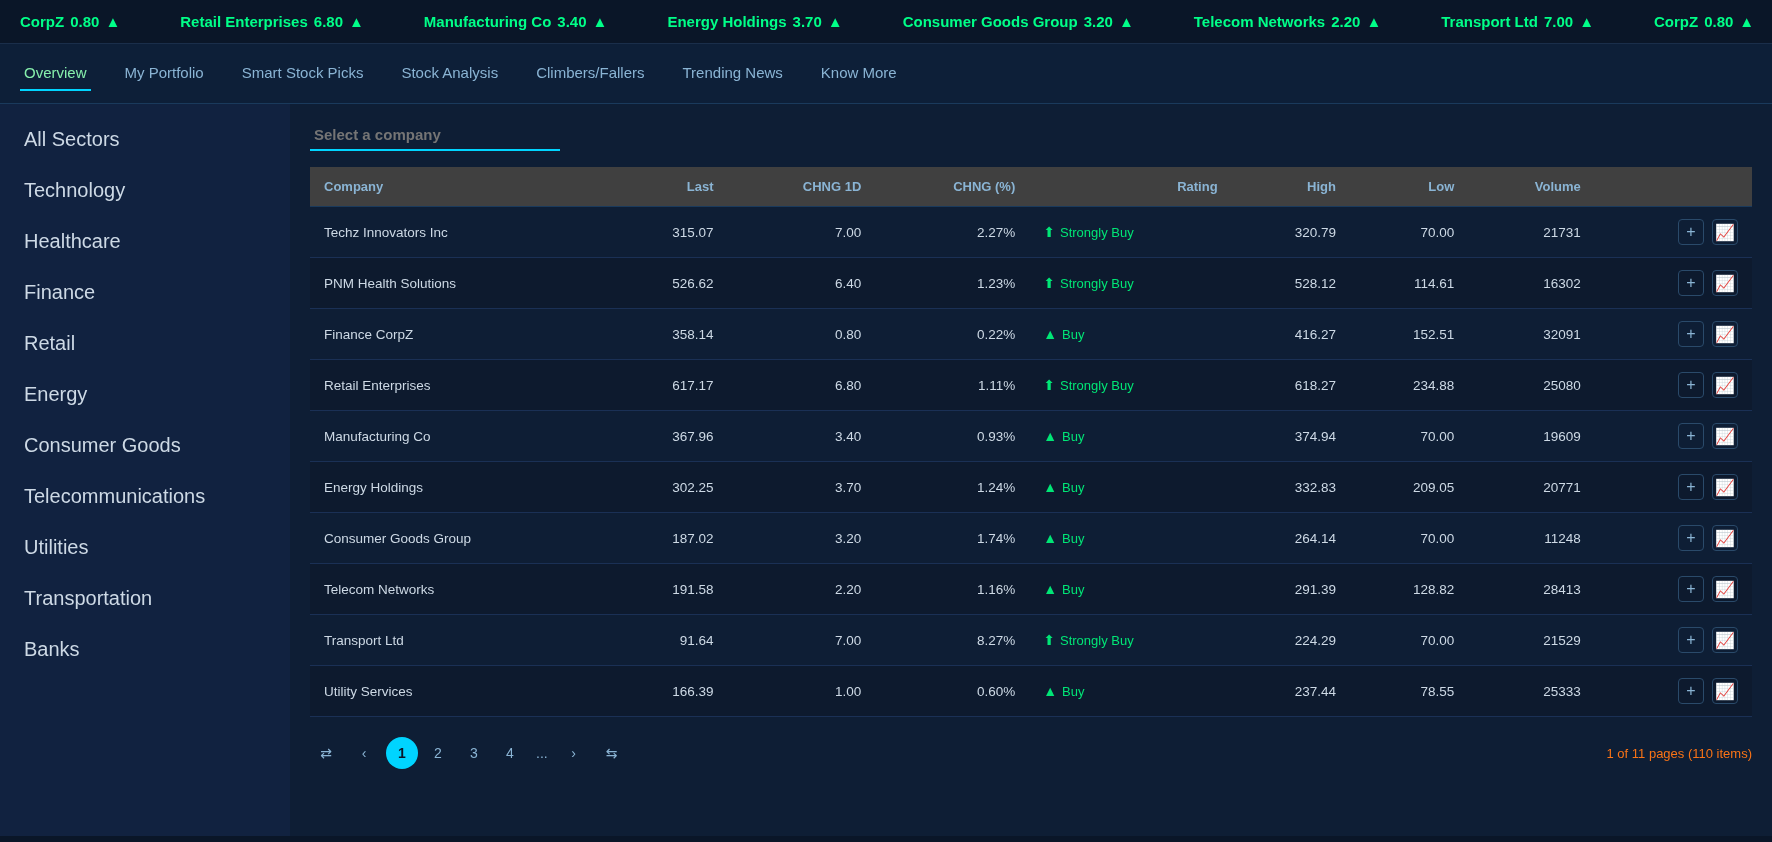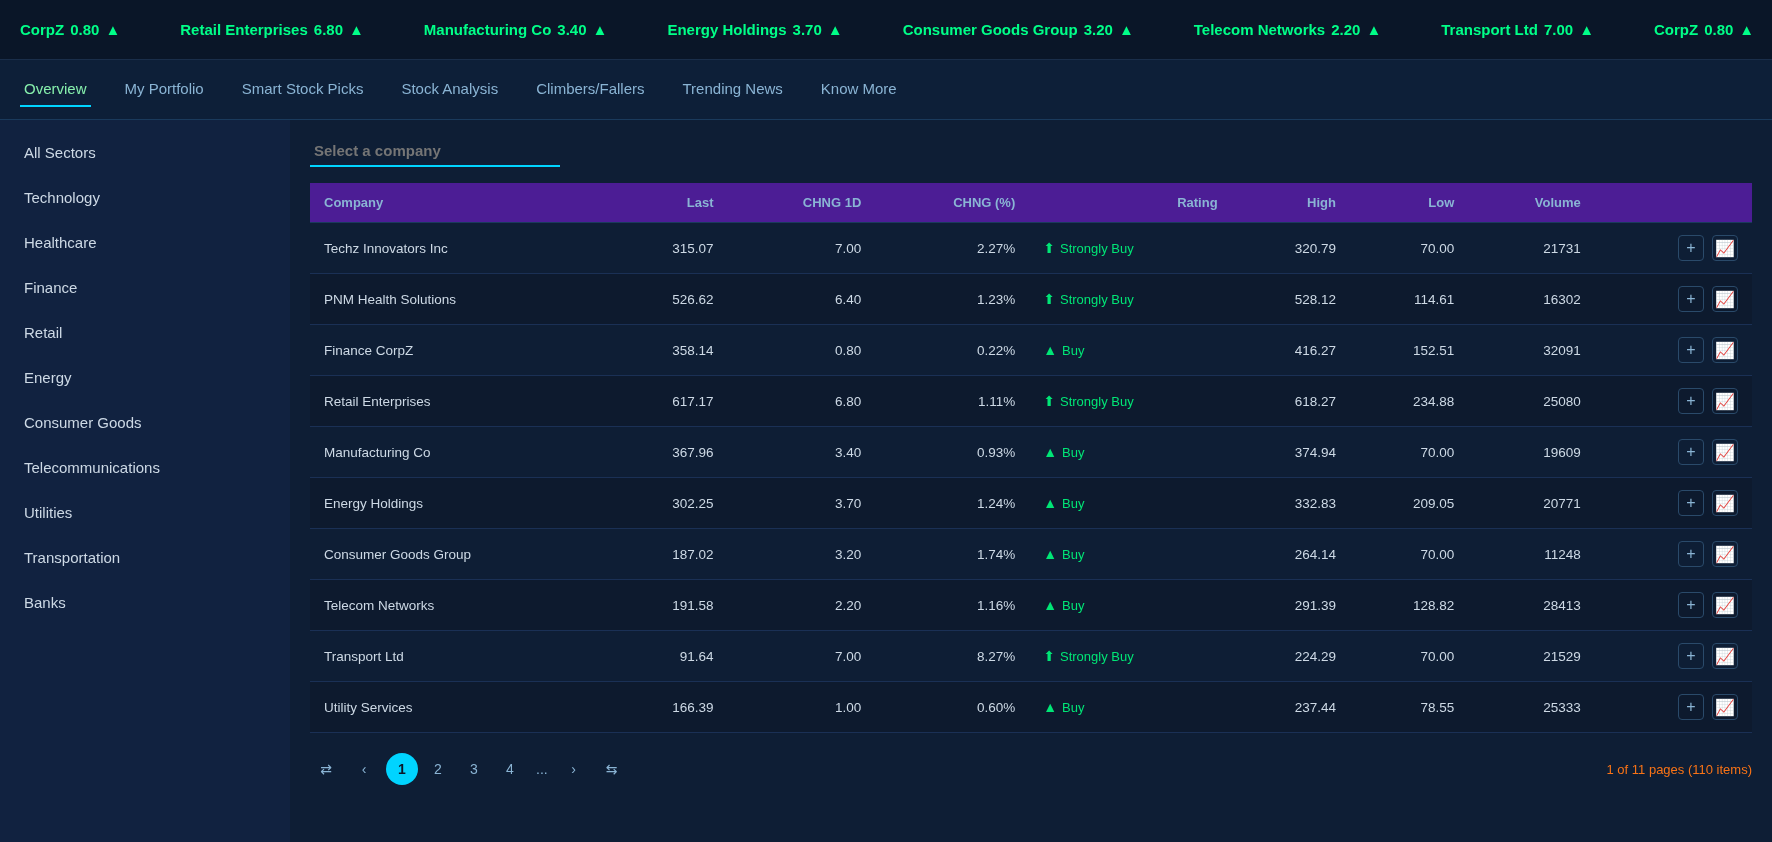--- a/index.html
+++ b/index.html
@@ -2,21 +2,21 @@
 <html><head>
   <meta charset="utf-8">
   <style>
     * { margin: 0; padding: 0; box-sizing: border-box; }
     body { font-family: Arial, sans-serif; background: #0a1628; color: #fff; width: 1772px; min-height: 842px; overflow-x: hidden; }
 
     
     .ticker-bar {
       background: #0a1628;
       border-bottom: 1px solid #1a2e4a;
-      height: 60px;
+      height: 44px;
       display: flex;
       align-items: center;
       overflow: hidden;
       white-space: nowrap;
     }
     .ticker-inner {
       display: flex;
       gap: 60px;
       padding: 0 20px;
       animation: scroll-ticker 30s linear infinite;
@@ -66,21 +66,21 @@
 
     
     .sidebar {
       width: 290px;
       background: #112240;
       padding: 10px 0;
       flex-shrink: 0;
     }
     .sidebar-item {
       padding: 14px 24px;
-      font-size: 15px;
+      font-size: 20px;
       color: #cdd9e5;
       cursor: pointer;
     }
 
     
     .content {
       flex: 1;
       background: #0e1e35;
       padding: 16px 20px;
       overflow: auto;
@@ -97,21 +97,21 @@
       outline: none;
       font-weight: bold;
     }
 
     
     .stock-table {
       width: 100%;
       border-collapse: collapse;
     }
     .stock-table thead tr {
-      background: #4c1d95;
+      background: #404040;
     }
     .stock-table th {
       padding: 12px 14px;
       font-size: 13px;
       color: #8ab4d4;
       font-weight: 600;
       text-align: left;
       border-bottom: 1px solid #1a3a5c;
     }
     .stock-table th:not(:first-child) { text-align: right; }

